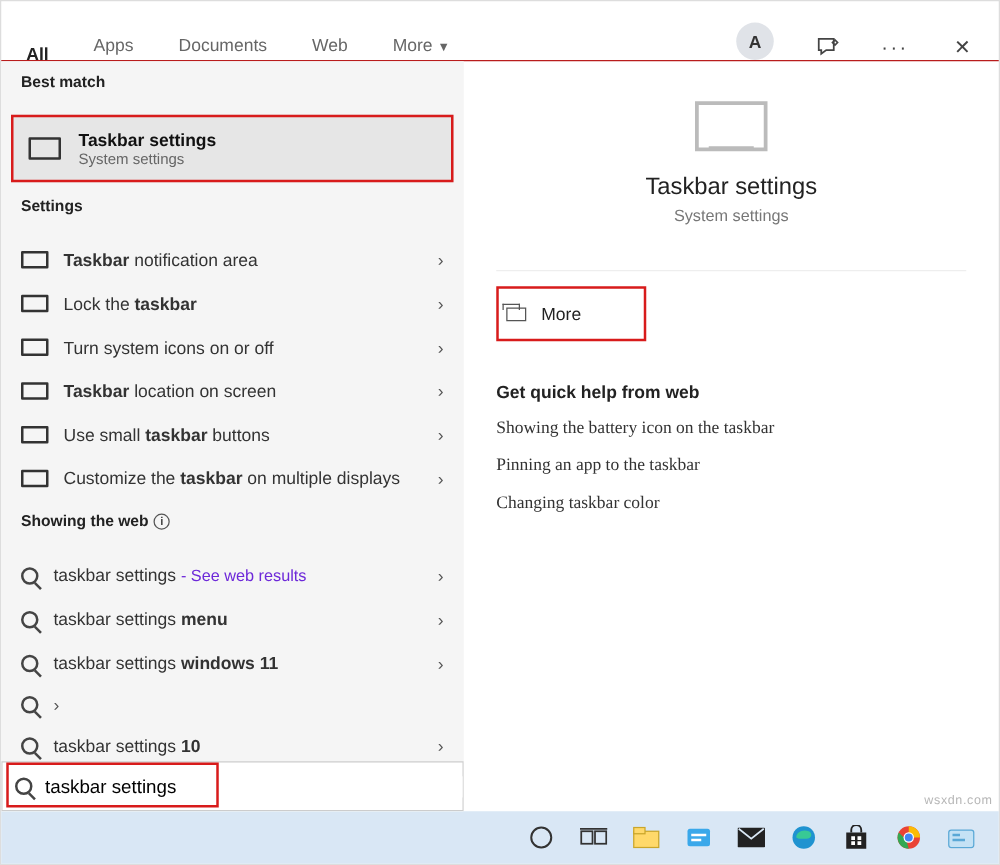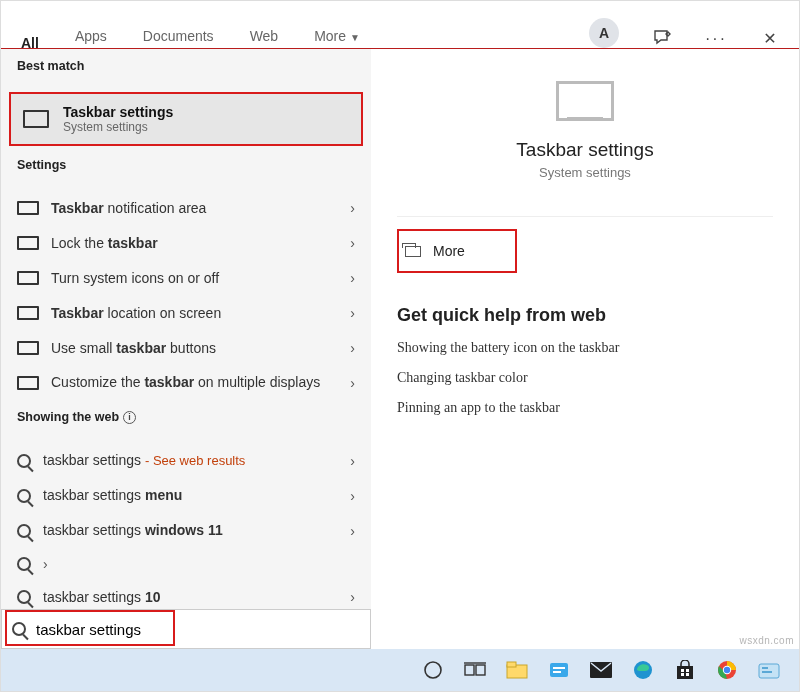--- a/index.html
+++ b/index.html
@@ -31,40 +31,40 @@
   .bm-text .s { font-size: 12px; color: #666; }
   
   
   .row { display: flex; align-items: center; padding: 8px 16px; gap: 12px; cursor: pointer; }
   .row .ricon { width: 22px; height: 14px; border: 2px solid #333; border-radius: 1px; flex-shrink: 0; }
   .row .ricon.search { width:14px; height:14px; border:2px solid #444; border-radius:50%; position:relative; }
   .row .ricon.search::after { content:""; position:absolute; width:7px; height:2px; background:#444; transform:rotate(45deg); bottom:-4px; right:-5px; }
   .row .label { flex: 1; font-size: 14px; color: #333; line-height: 1.35; }
   .row .label b { font-weight: 600; }
   .row .chev { color: #555; font-size: 14px; }
-  .see-web { color: #c2410c; font-size: 13px; }
+  .see-web { color: #6d28d9; font-size: 13px; }
   
   .scroll { overflow-y: auto; flex: 1; }
   .searchbar-wrap { height: 40px; background:#fff; border:1px solid #ccc; display:flex; align-items:center; }
   .searchbar-wrap .sicon { width:14px; height:14px; border:2px solid #444; border-radius:50%; position:relative; margin:0 10px; }
   .searchbar-wrap .sicon::after { content:""; position:absolute; width:7px; height:2px; background:#444; transform:rotate(45deg); bottom:-4px; right:-5px; }
   .searchbar-wrap input { border:none; outline:none; font-size:15px; flex:1; }
   .red-box-search { position:absolute; left:3px; bottom:2px; width:170px; height:36px; border:2px solid #d81b1b; pointer-events:none; }
   
   
   .hero-icon { width: 58px; height: 40px; border: 3px solid #bbb; margin: 8px auto 18px auto; position:relative; }
   .hero-icon::after { content:""; position:absolute; left:8px; right:8px; bottom:-2px; height:3px; background:#bbb; }
   .hero-title { font-size: 19px; text-align: center; color: #222; }
   .hero-sub { font-size: 13px; text-align: center; color: #777; margin-top: 4px; margin-bottom: 28px; }
   .divider { height:1px; background:#eee; margin: 8px 0 0 0; }
   .open-row { display:flex; align-items:center; gap:12px; padding: 12px 6px; border:2px solid #d81b1b; width: 120px; }
   .open-row .oicon { width:16px; height:11px; border:1.5px solid #555; position:relative; }
   .open-row .oicon::before { content:""; position:absolute; top:-4px; left:-4px; width:12px; height:4px; border:1.5px solid #555; border-bottom:none; }
   .open-label { font-size:14px; color:#222; }
-  .help-title { font-weight:600; font-size:18px; color:#222; margin: 32px 0 14px 0; }
+  .help-title { font-weight:600; font-size:14px; color:#222; margin: 32px 0 14px 0; }
   .help-link { font-size:14px; color:#333; margin-bottom: 14px; cursor:pointer;font-family:Liberation Serif, serif; }
   
   
   .taskbar { height: 42px; background: #d9e7f5; display:flex; align-items:center; justify-content:flex-end; gap:18px; padding: 0 18px; }
   .taskbar .titem { width:24px; height:24px; display:flex; align-items:center; justify-content:center; cursor:pointer; }
   .titem svg { display:block; }
   
   .watermark { position:absolute; right:6px; bottom:46px; font-size:10px; color:#b6b6b6; letter-spacing:0.5px; }
 </style>
 </head>
@@ -182,22 +182,22 @@
       <div class="divider"></div>
       <div style="height:12px"></div>
       <div class="open-row">
         <div class="oicon"></div>
         <span class="open-label">More</span>
       </div>
 
       <div class="help-title">Get quick help from web</div>
       <div id="help-list">
           <div class="help-link">Showing the battery icon on the taskbar</div>
+          <div class="help-link">Pinning an app to the taskbar</div>
           <div class="help-link">Changing taskbar color</div>
-          <div class="help-link">Pinning an app to the taskbar</div>
         </div>
     </div>
   </div>
 
   <div class="taskbar">
     <div class="titem">
         <svg width="20" height="20">
           <circle cx="10" cy="10" r="8" stroke="#333" stroke-width="1.6" fill="none"></circle>
         </svg>
       </div>

